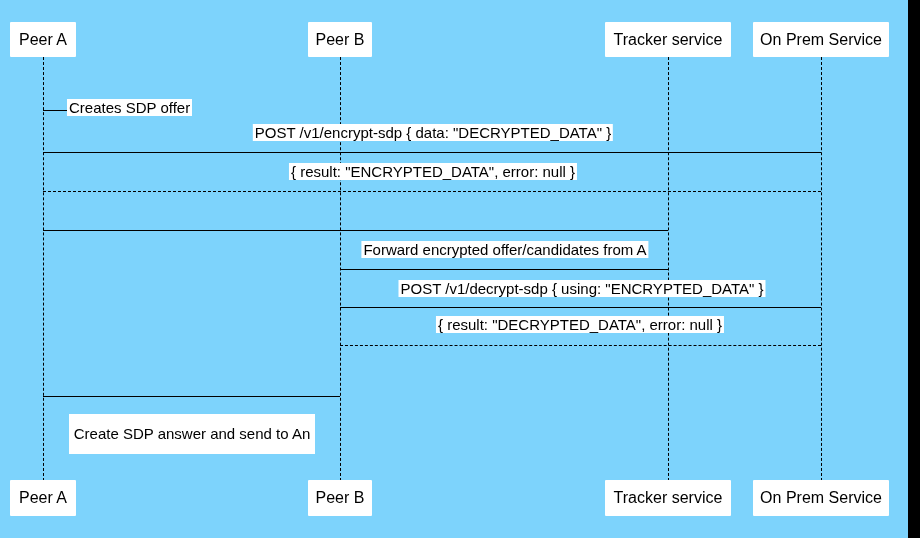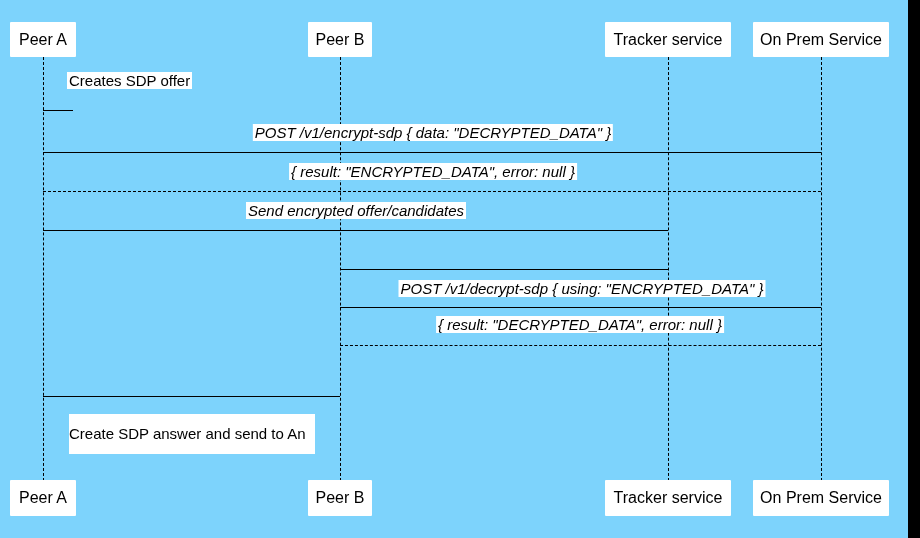--- a/index.html
+++ b/index.html
@@ -17,25 +17,25 @@
     border-left:1px dashed #000000; 
   }
   .arrow{
     position:absolute;height:0;border-top:1px solid #000000; 
   }
   .arrow.dashed{border-top-style:dashed;}
   .msg{
     position:absolute;background:#ffffff;color:#000000;
     font-size:15px;line-height:17px;padding:0 2px;white-space:nowrap;
   }
-  .msg.center{transform:translateX(-50%);font-style:italic;}
+  .msg.center{transform:translateX(-50%);}
   .note{
     position:absolute;background:#ffffff;color:#000000;
     font-size:15px;line-height:20px;text-align:center;
-    display:flex;flex-direction:column;justify-content:center;align-items:flex-start;
+    display:flex;flex-direction:column;justify-content:center;align-items:center;
   }
 </style>
 </head>
 <body>
 
 <div class="stage">
 
   <div class="lifeline" style="left:43px"></div>
   <div class="lifeline" style="left:340px"></div>
   <div class="lifeline" style="left:668px"></div>
@@ -48,24 +48,24 @@
 
   <div class="arrow" style="left:43px;top:110px;width:30px"></div>
   <div class="arrow" style="left:43px;top:152px;width:778px"></div>
   <div class="arrow dashed" style="left:43px;top:191px;width:778px"></div>
   <div class="arrow" style="left:43px;top:230px;width:625px"></div>
   <div class="arrow" style="left:340px;top:269px;width:328px"></div>
   <div class="arrow" style="left:340px;top:307px;width:481px"></div>
   <div class="arrow dashed" style="left:340px;top:345px;width:481px"></div>
   <div class="arrow" style="left:43px;top:396px;width:297px"></div>
 
-  <div class="msg" style="left:67px;top:72px">Creates SDP offer</div>
+  <div class="msg" style="left:67px;top:99px">Creates SDP offer</div>
   <div class="msg center" style="left:433px;top:124px">POST /v1/encrypt-sdp { data: "DECRYPTED_DATA" }</div>
   <div class="msg center" style="left:433px;top:163px">{ result: "ENCRYPTED_DATA", error: null }</div>
-  <div class="msg center" style="left:356px;top:202px">Send encrypted offer/candidates</div>
+  <div class="msg center" style="left:505px;top:241px">Forward encrypted offer/candidates from A</div>
   <div class="msg center" style="left:582px;top:280px">POST /v1/decrypt-sdp { using: "ENCRYPTED_DATA" }</div>
   <div class="msg center" style="left:580px;top:316px">{ result: "DECRYPTED_DATA", error: null }</div>
 
   <div class="note" style="left:69px;top:414px;width:246px;height:40px">
     <span>Create SDP answer and send to An</span>
   </div>
 
   <div class="pbox" style="left:10px;top:480px;width:66px;height:36px">Peer A</div>
   <div class="pbox" style="left:308px;top:480px;width:64px;height:36px">Peer B</div>
   <div class="pbox" style="left:605px;top:480px;width:126px;height:36px">Tracker service</div>

